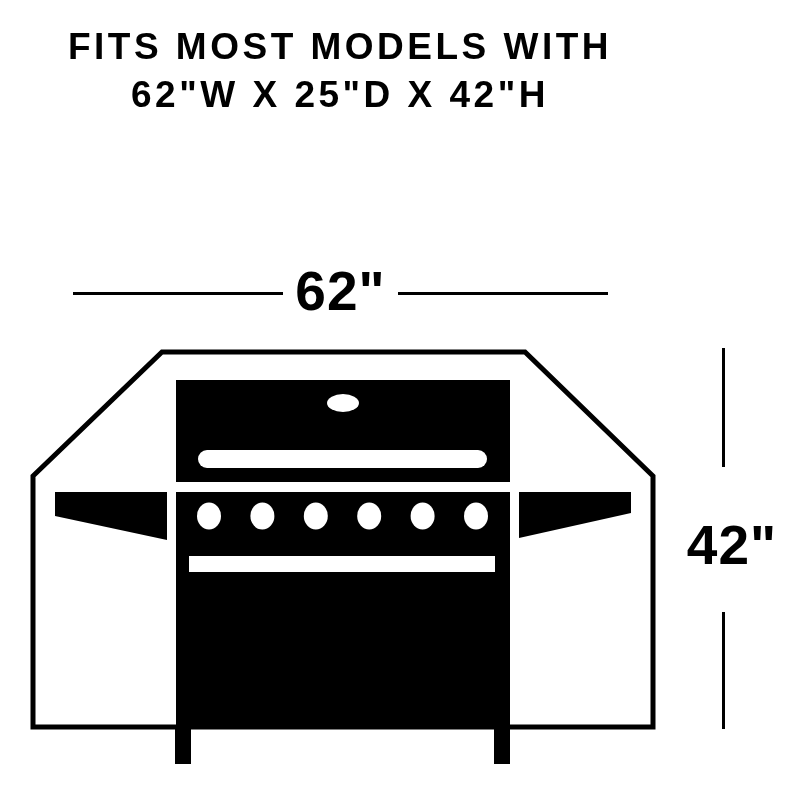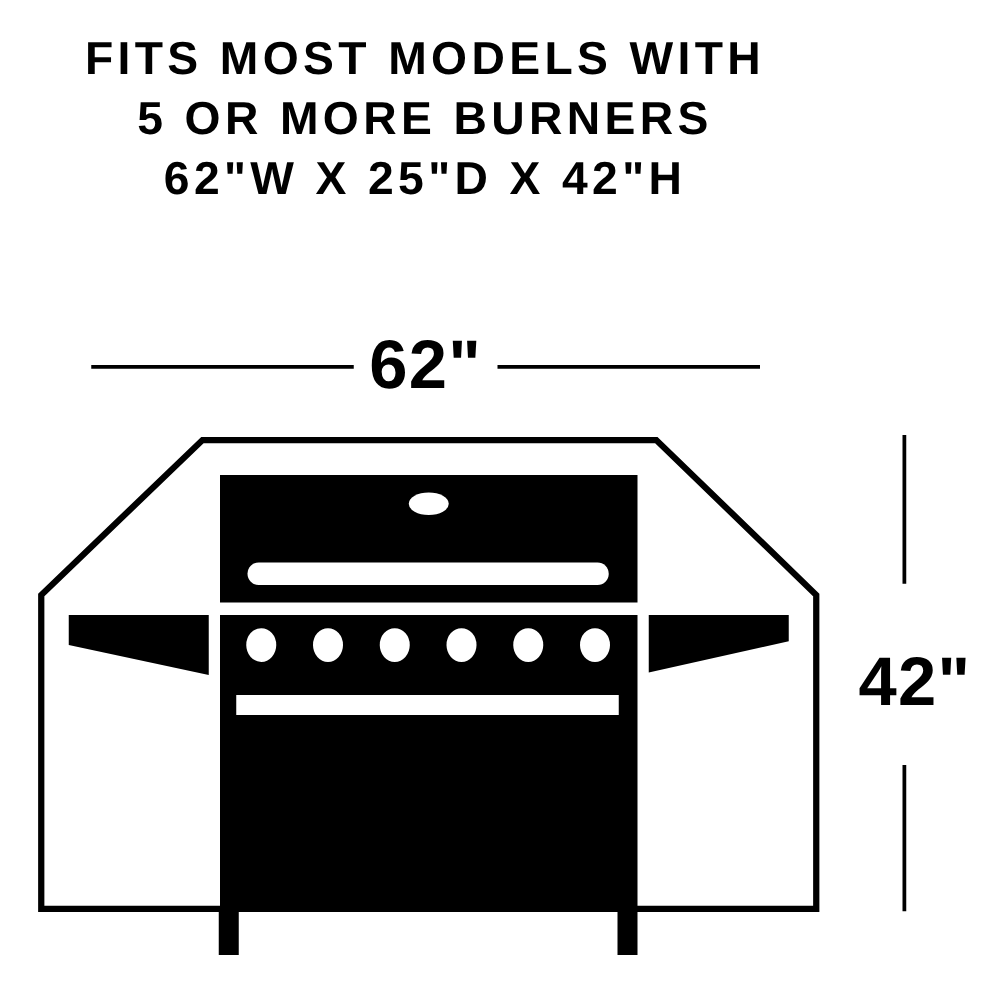--- a/index.html
+++ b/index.html
@@ -63,21 +63,20 @@
     left: 0; top: 0;
   }
 </style>
 </head>
 <body style="background: rgb(255, 255, 255); color: rgb(0, 0, 0);">
 
 <div class="stage">
 
   <div class="header-block">
     <div>FITS MOST MODELS WITH</div>
-    <div>5 OR MORE BURNERS</div>
     <div>62"W X 25"D X 42"H</div>
   </div>
 
   <div class="dim-line h top-left ink-bg" style="background: rgb(0, 0, 0);"></div>
   <div class="dim-label width">62"</div>
   <div class="dim-line h top-right ink-bg" style="background: rgb(0, 0, 0);"></div>
 
   <div class="dim-line v right-top ink-bg" style="background: rgb(0, 0, 0);"></div>
   <div class="dim-label height">42"</div>
   <div class="dim-line v right-bottom ink-bg" style="background: rgb(0, 0, 0);"></div>

